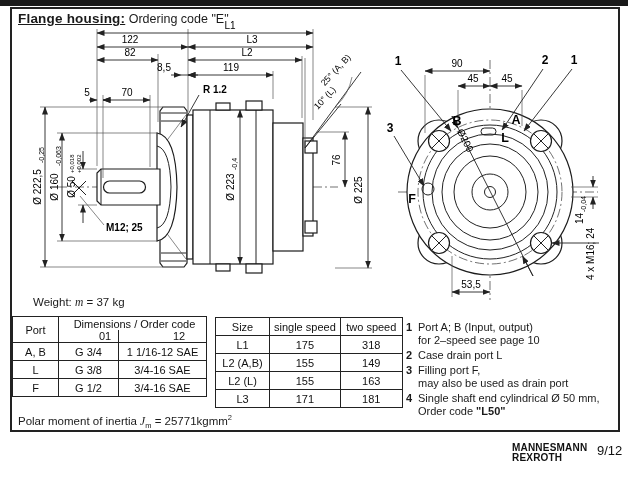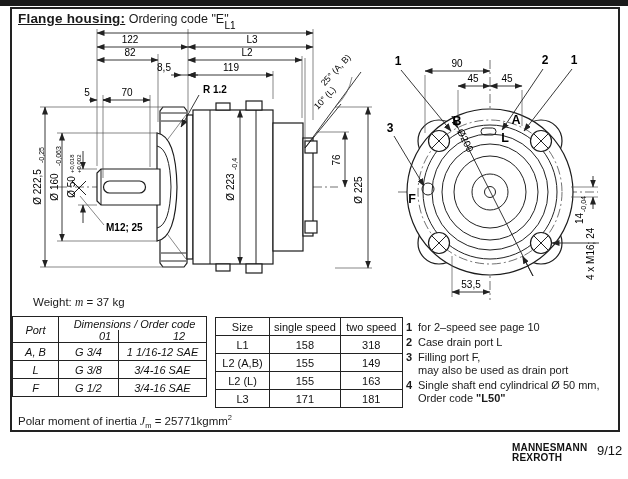--- a/index.html
+++ b/index.html
@@ -267,21 +267,21 @@
     <text class="prt" x="516" y="124" text-anchor="middle">A</text>
     <text class="prt" x="505" y="142" text-anchor="middle">L</text>
     <text class="prt" x="412" y="203" text-anchor="middle">F</text>
   </g>
 </svg>
 
 <div class="weight">
   <span>Weight: </span><i>m</i><span> = 37 kg</span>
 </div>
 
-<table class="tbl" style="left:12px;top:316px;font-style:italic;">
+<table class="tbl" style="left:12px;top:316px;">
   <colgroup>
       <col style="width:46px">
       <col style="width:60px">
       <col style="width:88px">
     </colgroup>
   <tbody>
       <tr>
     <th rowspan="2">Port</th>
     <th colspan="2" class="grp">Dimensions / Order code</th>
   </tr>
@@ -314,21 +314,21 @@
       <col style="width:62px">
     </colgroup>
   <tbody>
       <tr>
     <th>Size</th>
     <th>single speed</th>
     <th>two speed</th>
   </tr>
   <tr>
     <td>L1</td>
-    <td>158</td>
+    <td>175</td>
     <td>318</td>
   </tr>
   <tr>
     <td>L2 (A,B)</td>
     <td>155</td>
     <td>149</td>
   </tr>
   <tr>
     <td>L2 (L)</td>
     <td>155</td>
@@ -339,20 +339,21 @@
     <td>171</td>
     <td>181</td>
   </tr>
 </tbody>
   </table>
 
 <div class="notes">
   <div class="note">
     <span class="n">1</span>
     <div>
+        <div>Port A; B (Input, output)</div>
          <div>for 2–speed see page 10</div>
       </div>
   </div>
   <div class="note">
     <span class="n">2</span>
     <div>
         <div>Case drain port L</div>
       </div>
   </div>
   <div class="note">

